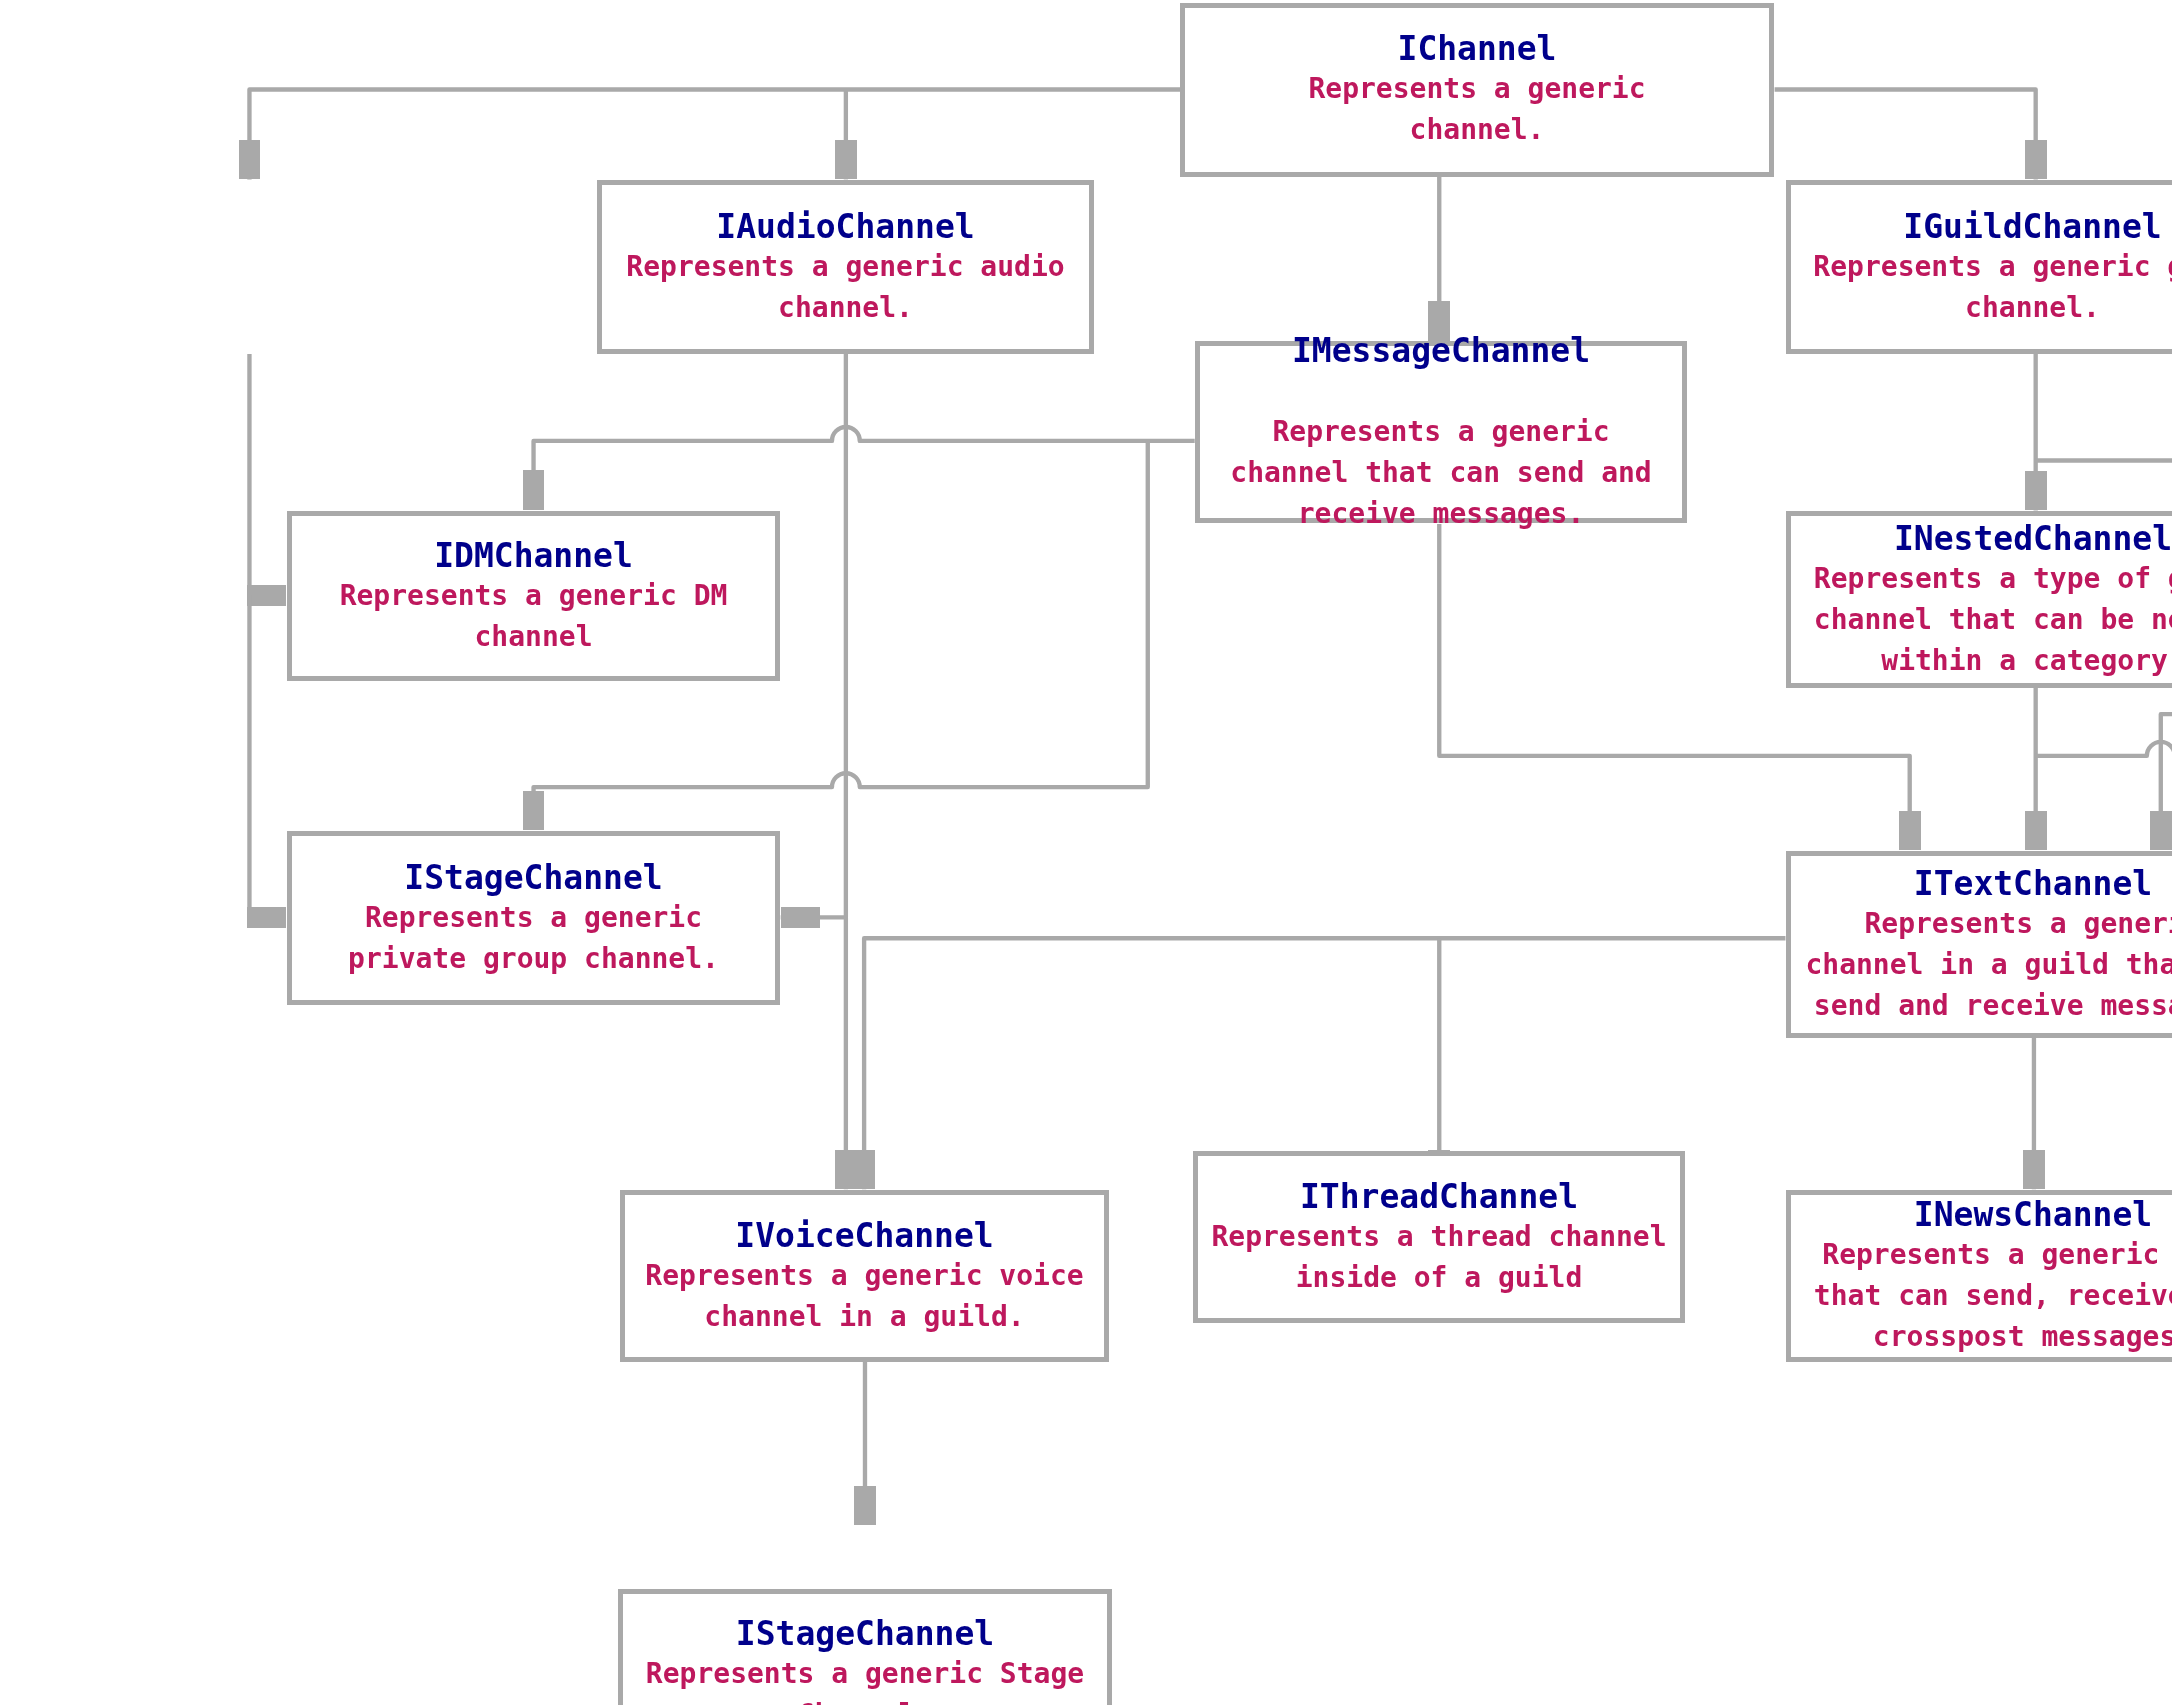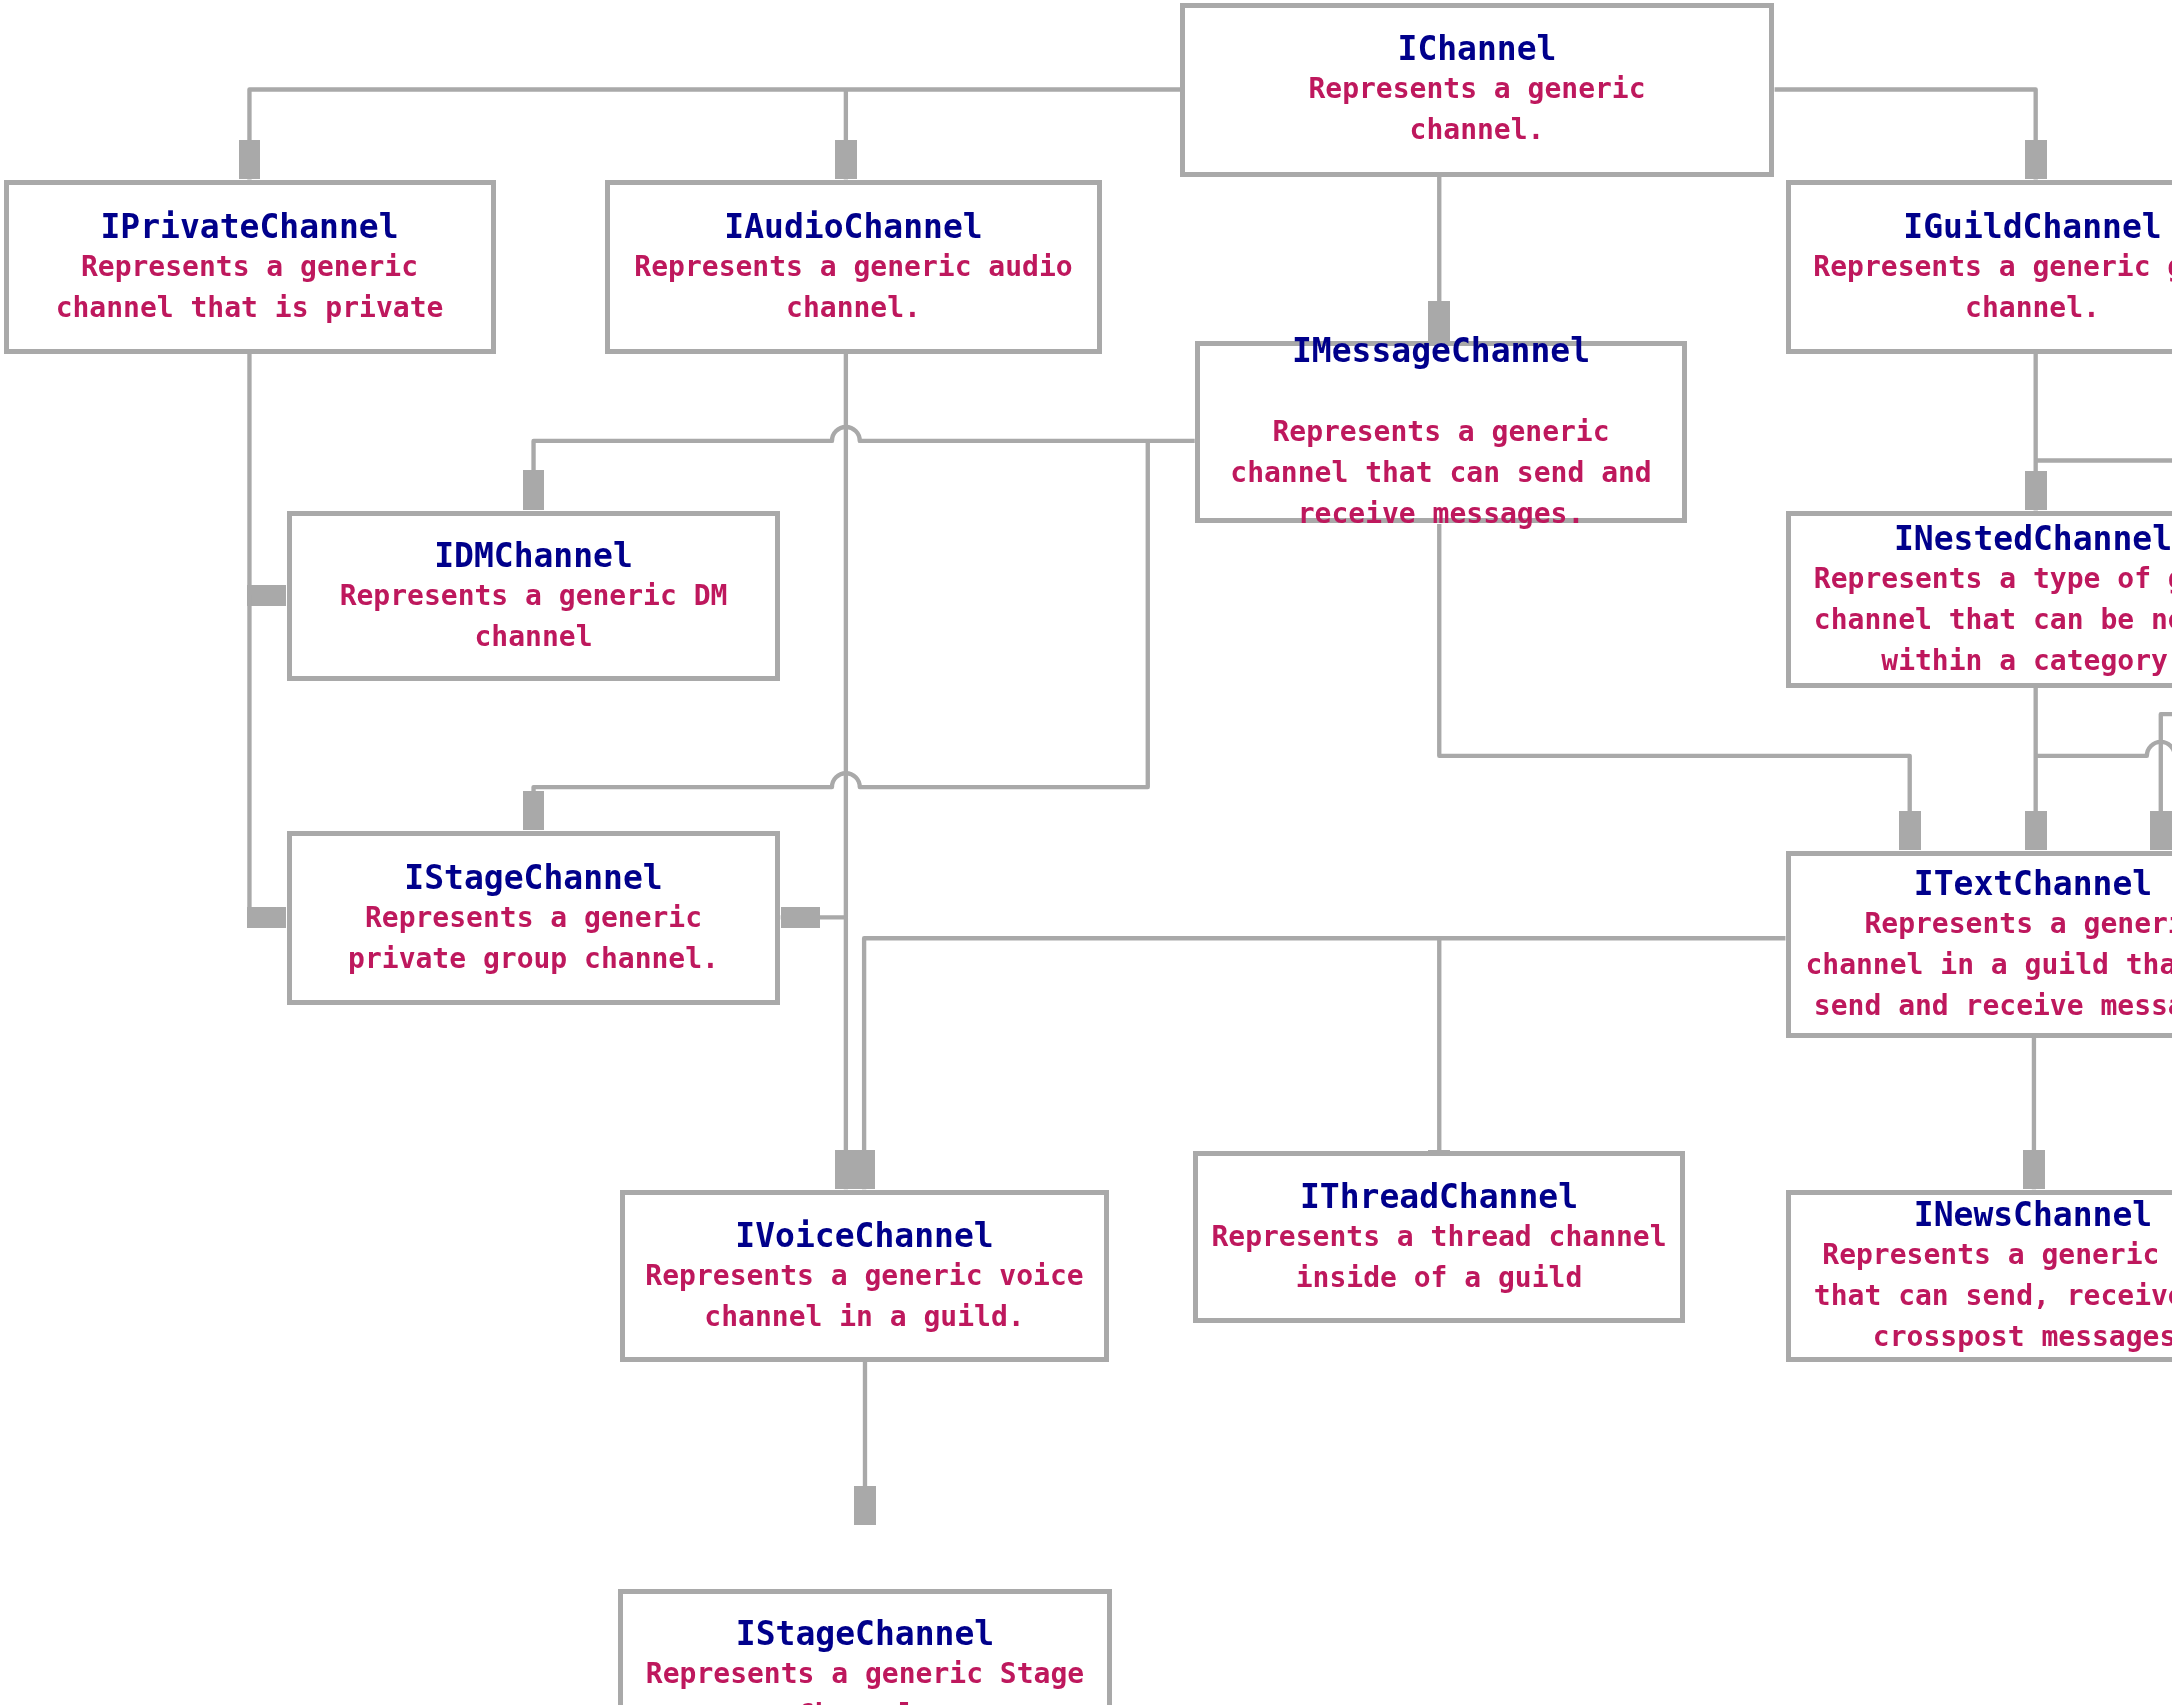--- a/index.html
+++ b/index.html
@@ -45,21 +45,21 @@
     color: #be185d;
     font-size: 28px;
     font-weight: bold;
     line-height: 1.46;
     width: 100%;
   }
   
   .n0  { left: 1180px; top: 2.6px;    width: 594px; height: 174px; }
   .n0 .node-desc { width: 348px; }
   .n1  { left: 3.5px;    top: 180px;  width: 492px; height: 174px; }
-  .n2  { left: 597px; top: 180px;  width: 497px; height: 174px; margin-left: 8px; }
+  .n2  { left: 597px; top: 180px;  width: 497px; height: 174px; }
   .n3  { left: 1786px; top: 180px;  width: 493px; height: 174px; }
   .n5  { left: 1195px; top: 341px;  width: 492px; height: 182px; gap: 41px; }
   .n6  { left: 287px;  top: 511px; width: 493px; height: 170px; }
   .n7  { left: 1786px; top: 511px; width: 494px; height: 177px; }
   .n9  { left: 287px;  top: 831px; width: 493px; height: 174px; }
   .n10 { left: 1786px; top: 851px; width: 494px; height: 187px; }
   .n12 { left: 620px; top: 1190px; width: 489px; height: 172px; }
   .n13 { left: 1193px; top: 1151px; width: 492px; height: 172px; }
   .n14 { left: 1786px; top: 1190px; width: 494px; height: 172px; }
   .n16 { left: 618px; top: 1589px; width: 494px; height: 171px; align-items: center; }
@@ -96,24 +96,20 @@
     <path d="M 4110 2160 L 1989 2160 L 1989 2738" marker-end="url(#arw)"></path>
     <path d="M 3313 2160 L 3313 2738" marker-end="url(#arw)"></path>
     <path d="M 4682 2388 L 4682 2738" marker-end="url(#arw)"></path>
     <path d="M 6005 2388 L 6005 2738" marker-end="url(#arw)"></path>
     <path d="M 1991 3135 L 1991 3510" marker-end="url(#arw)"></path>
   </svg>
 
   <div class="node n0">
     <div class="node-title">IChannel</div>
     <div class="node-desc">Represents a generic channel.</div>
-  </div>
-  <div class="node n1">
-    <div class="node-title">IPrivateChannel</div>
-    <div class="node-desc">Represents a generic channel that is private</div>
   </div>
   <div class="node n2">
     <div class="node-title">IAudioChannel</div>
     <div class="node-desc">Represents a generic audio channel.</div>
   </div>
   <div class="node n3">
     <div class="node-title">IGuildChannel</div>
     <div class="node-desc">Represents a generic guild channel.</div>
   </div>
 

